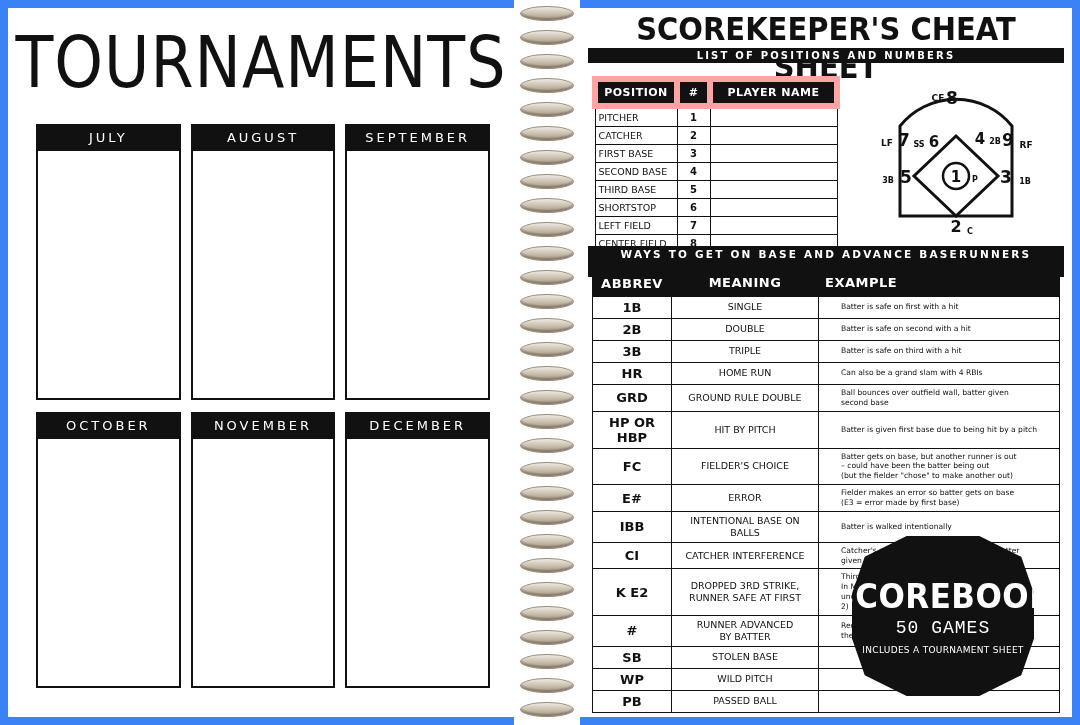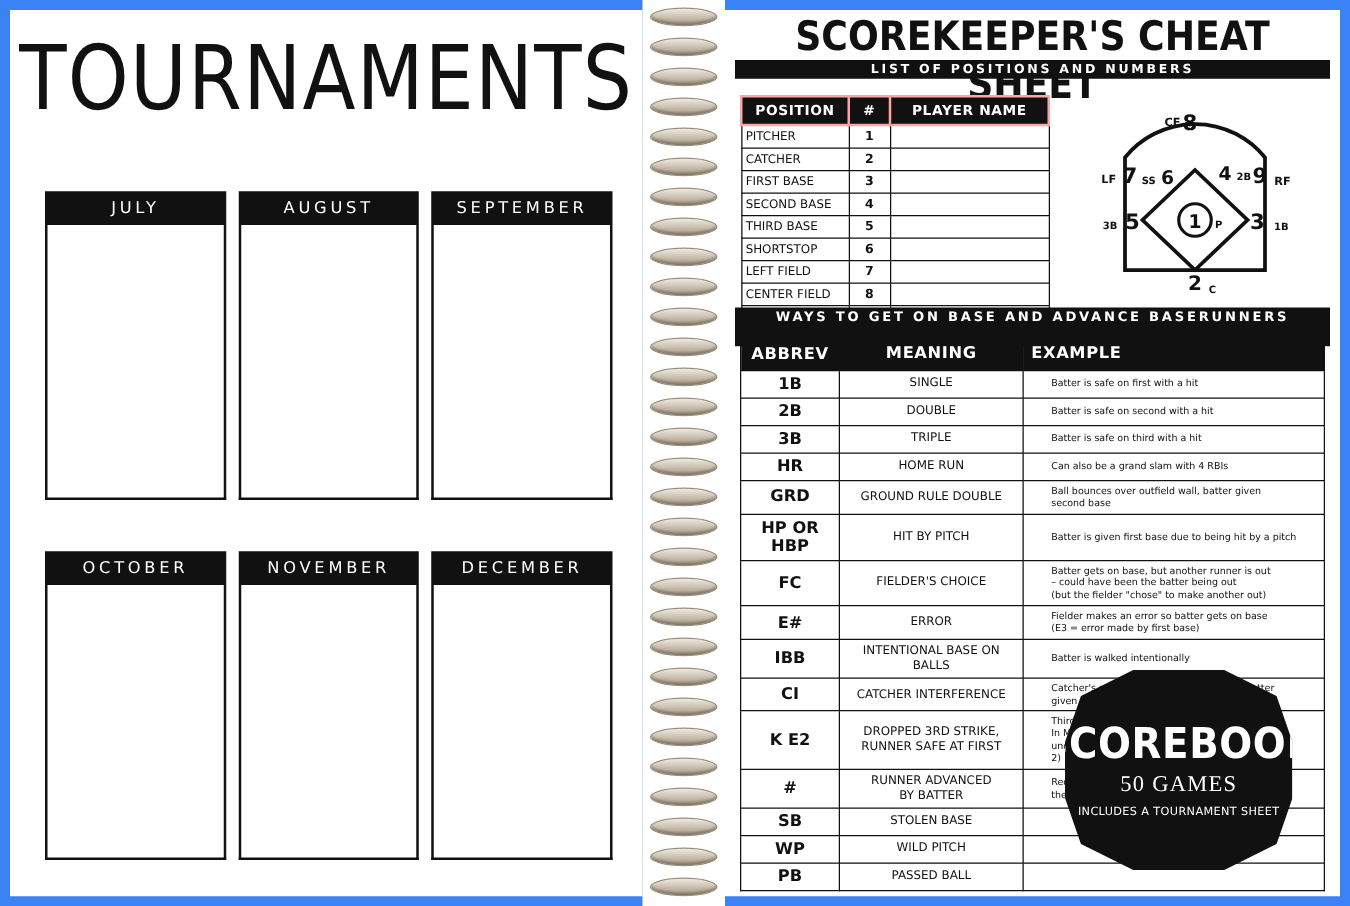--- a/index.html
+++ b/index.html
@@ -57,21 +57,20 @@
     flex-direction: column;
   }
   .month-header {
     background: #111111;
     color: #ffffff;
     text-align: center;
     font-size: 13px;
     letter-spacing: 3px;
     padding: 6px 0 6px 0;
     font-family: "DejaVu Sans", sans-serif;
-    margin-top: 29px;
   }
   .month-body {
     flex: 1;
     border: 2px solid #111111;
     border-top: none;
     background: #fff;
   }
 
   
   .spiral {
@@ -137,21 +136,21 @@
     width: 248px;
     border-collapse: collapse;
     font-family: "DejaVu Sans", sans-serif;
   }
   .pos-table th {
     background: #111111;
     color: #fff;
     font-size: 11px;
     letter-spacing: 0.5px;
     padding: 4px 2px;
-    border: 2px solid #fca5a5;
+    border: 6px solid #fca5a5;
   }
   .pos-table td {
     border: 1px solid #111;
     font-size: 9.5px;
     padding: 2px 3px;
     height: 13px;
     color: #111;
   }
   .pos-table td.num {
     text-align: center;
@@ -232,21 +231,21 @@
   .badge-title {
     font-size: 31px;
     font-weight: 700;
     letter-spacing: 0.5px;
     font-family: "DejaVu Sans", sans-serif;
     transform: scaleY(1.1);
   }
   .badge-sub {
     font-size: 18px;
     margin-top: 4px;
-    font-family: Liberation Serif, serif;
+    font-family: Liberation Mono, monospace;
     letter-spacing: 1px;
   }
   .badge-note {
     font-size: 9px;
     margin-top: 7px;
     letter-spacing: 0.3px;
     font-family: "DejaVu Sans", sans-serif;
     text-align: right;
   }
   .dia-label {

